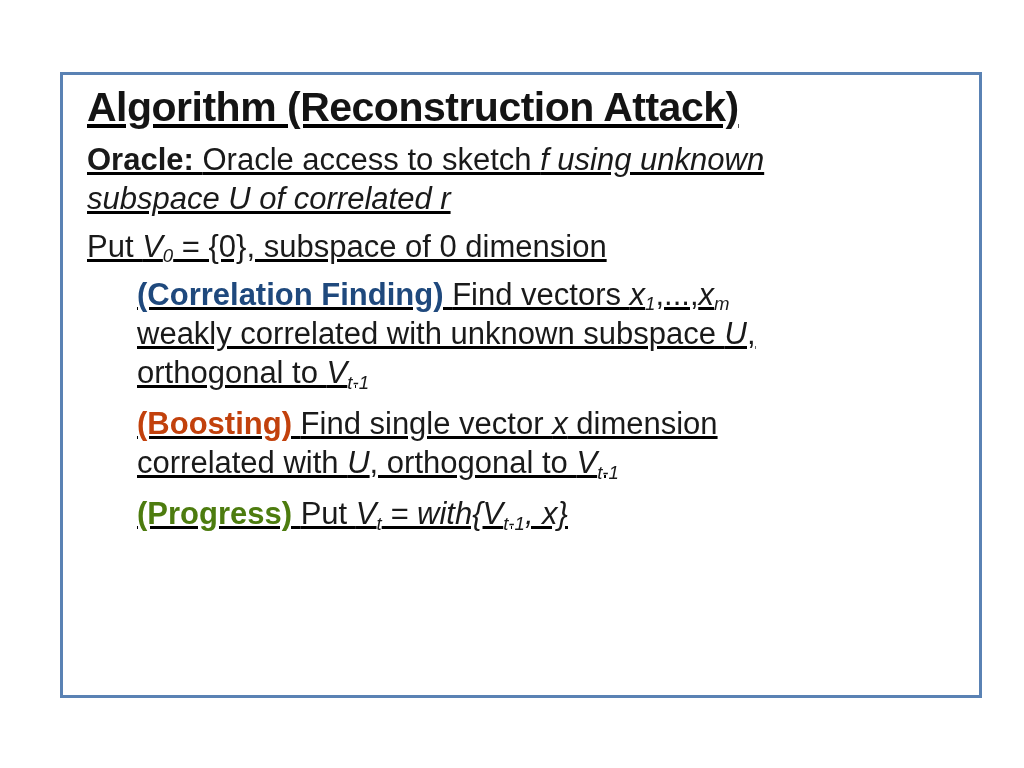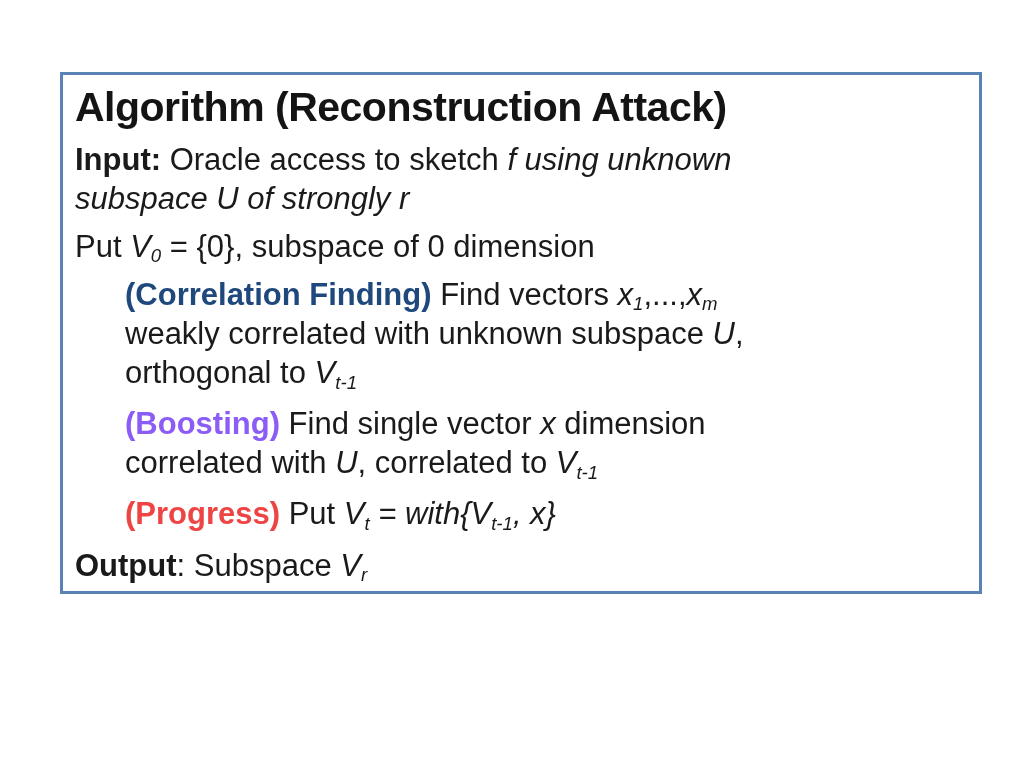--- a/index.html
+++ b/index.html
@@ -13,26 +13,27 @@
     height: 768px;
     background: #ffffff;
     overflow: hidden;
     font-family: "Liberation Sans", sans-serif;
   }
   #slide-box {
     position: absolute;
     left: 60px;
     top: 72px;
     width: 922px;
-    height: 522px;
+    height: 626px;
     box-sizing: border-box;
     border: 3px solid #5a82b4;
     background: #ffffff;
-    padding: 8px 16px 0 12px;
+    padding: 8px 16px 0 24px;
     overflow: hidden;
+    text-decoration: underline;
   }
   .title {
     font-size: 41px;
     font-weight: bold;
     color: #141414;
     line-height: 1.1;
     letter-spacing: -0.5px;
     margin: 2px 0 10px 0;
   }
   .para {
@@ -54,26 +55,25 @@
     line-height: 0;
   }
 </style>
 </head>
 <body>
 
 <div id="canvas">
   <div id="slide-box" style="border-color: rgb(90, 130, 180); background: rgb(255, 255, 255);">
     <div class="title">Algorithm (Reconstruction Attack)</div>
 
-    <div class="para"><span class="b">Input: </span><span>Oracle access to sketch </span><span class="i">f using unknown</span><br><span class="i">subspace U of strongly r</span></div>
+    <div class="para"><span class="b">Oracle: </span><span>Oracle access to sketch </span><span class="i">f using unknown</span><br><span class="i">subspace U of correlated r</span></div>
 
     <div class="para"><span>Put </span><span class="i">V</span><span class="i sub">0</span><span> = {0}, subspace of 0 dimension</span></div>
 
 
     <div class="para indent"><span class="b" style="color: rgb(31, 73, 125);">(Correlation Finding) </span><span>Find vectors </span><span class="i">x</span><span class="i sub">1</span><span>,...,</span><span class="i">x</span><span class="i sub">m</span><br><span>weakly correlated with unknown subspace </span><span class="i">U</span><span>,</span><br><span>orthogonal to </span><span class="i">V</span><span class="i sub">t-1</span></div>
 
-    <div class="para indent"><span class="b" style="color: #8b5cf6;">(Boosting) </span><span>Find single vector </span><span class="i">x</span><span> dimension</span><br><span>correlated with </span><span class="i">U</span><span>, correlated to </span><span class="i">V</span><span class="i sub">t-1</span></div>
+    <div class="para indent"><span class="b" style="color: #c2410c;">(Boosting) </span><span>Find single vector </span><span class="i">x</span><span> dimension</span><br><span>correlated with </span><span class="i">U</span><span>, orthogonal to </span><span class="i">V</span><span class="i sub">t-1</span></div>
 
-    <div class="para indent"><span class="b" style="color: #ef4444;">(Progress) </span><span>Put </span><span class="i">V</span><span class="i sub">t</span><span class="i"> = with{</span><span class="i">V</span><span class="i sub">t-1</span><span class="i">, x}</span></div>
+    <div class="para indent"><span class="b" style="color: #4d7c0f;">(Progress) </span><span>Put </span><span class="i">V</span><span class="i sub">t</span><span class="i"> = with{</span><span class="i">V</span><span class="i sub">t-1</span><span class="i">, x}</span></div>
 
-    <div class="para"><span class="b">Output</span><span>: Subspace </span><span class="i">V</span><span class="i sub">r</span></div>
   </div>
 </div>
 
 </body></html>

